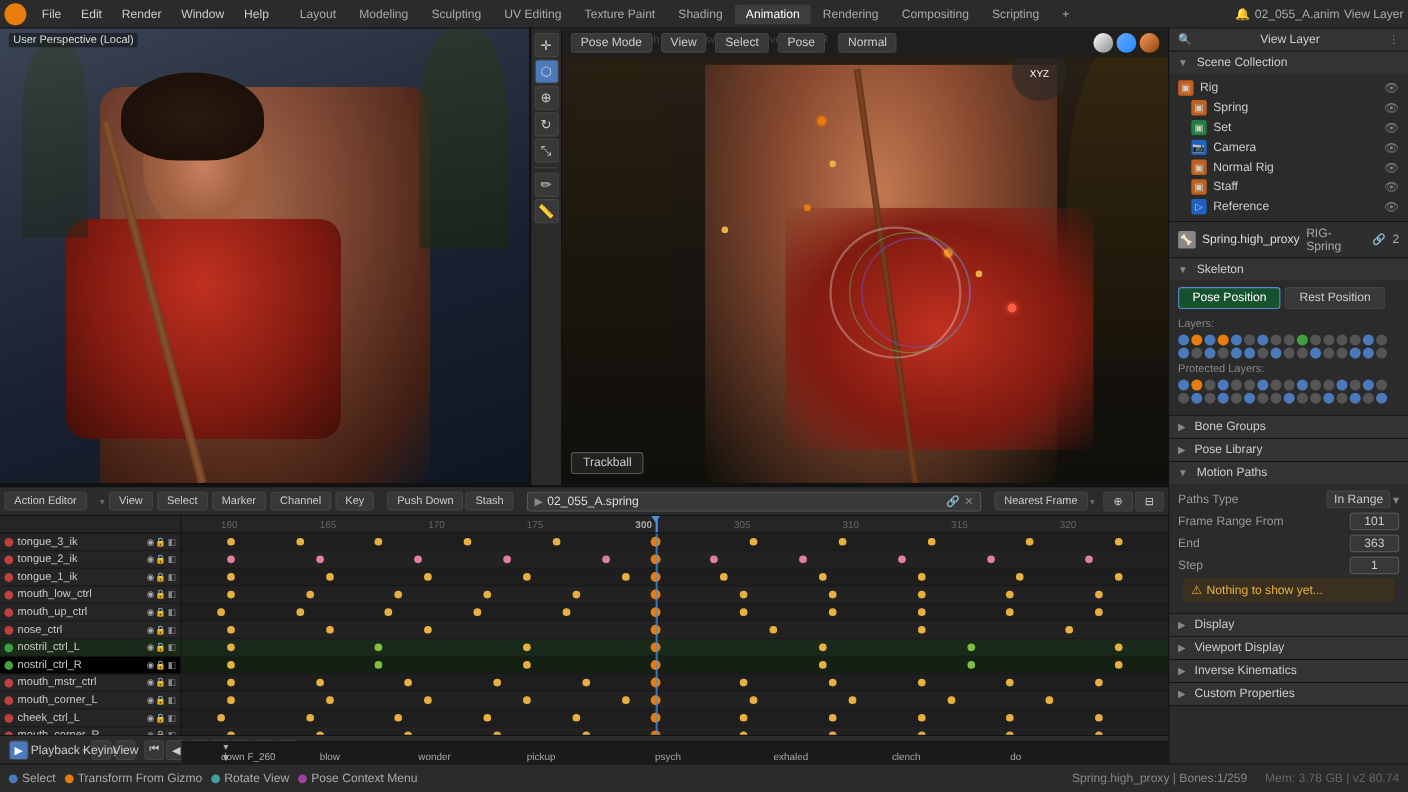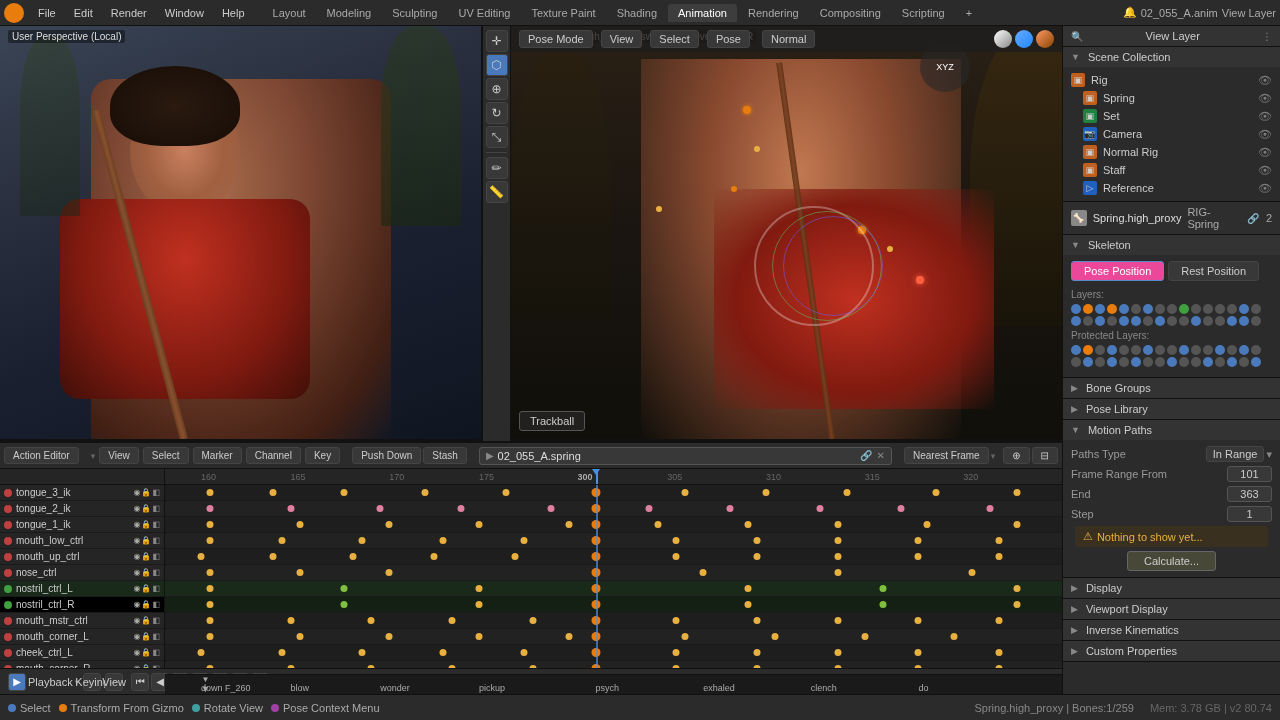--- a/index.html
+++ b/index.html
@@ -54,21 +54,21 @@
     #timeline-footer { height: 26px; background: #2b2b2b; border-top: 1px solid #111; display: flex; align-items: center; padding: 0 8px; gap: 4px; font-size: 11px; color: #aaa; }
 
     
     .panel-section { border-bottom: 1px solid #111; }
     .panel-section-header { display: flex; align-items: center; padding: 4px 8px; background: #333; cursor: pointer; gap: 4px; font-size: 11px; color: #ccc; }
     .panel-section-content { padding: 6px 8px; background: #2b2b2b; }
     .prop-row { display: flex; align-items: center; justify-content: space-between; margin-bottom: 4px; font-size: 11px; }
     .prop-label { color: #999; }
     .prop-value { color: #ccc; background: #383838; border: 1px solid #444; border-radius: 3px; padding: 1px 6px; min-width: 50px; text-align: center; }
     .prop-btn { padding: 3px 12px; background: #383838; border: 1px solid #444; border-radius: 3px; cursor: pointer; font-size: 11px; color: #ccc; }
-    .prop-btn.active { background: #ec4899; color: white; border-color: #5a8acc; }
+    .prop-btn.active { background: #14532d; color: white; border-color: #5a8acc; }
 
     
     #scene-collection { padding: 4px 0; }
     .sc-item { display: flex; align-items: center; padding: 2px 8px; font-size: 11px; color: #ccc; cursor: pointer; }
     .sc-item .sc-icon { width: 14px; height: 14px; background: #666; border-radius: 2px; margin-right: 6px; flex-shrink: 0; display: flex; align-items: center; justify-content: center; font-size: 9px; }
     .sc-item .sc-icon.orange { background: #c06020; }
     .sc-item .sc-icon.green { background: #208040; }
     .sc-item .sc-icon.blue { background: #2060c0; }
     .sc-eye { margin-left: auto; opacity: 0.5; }
 
@@ -399,23 +399,20 @@
         <span class="num-field">363</span>
       </div>
       <div class="prop-row">
         <span class="prop-label">Step</span>
         <span class="num-field">1</span>
       </div>
       <div class="warning-badge">
         <span>⚠</span>
         <span>Nothing to show yet...</span>
       </div>
-      <div style="text-align:center;margin-top:4px;">
-        <button class="calc-btn">Calculate...</button>
-      </div>
     </div>
   </div>
 
   <div class="panel-section">
     <div class="panel-section-header">
       <span class="section-arrow">▶</span>
       <span>Display</span>
     </div>
   </div>
 

